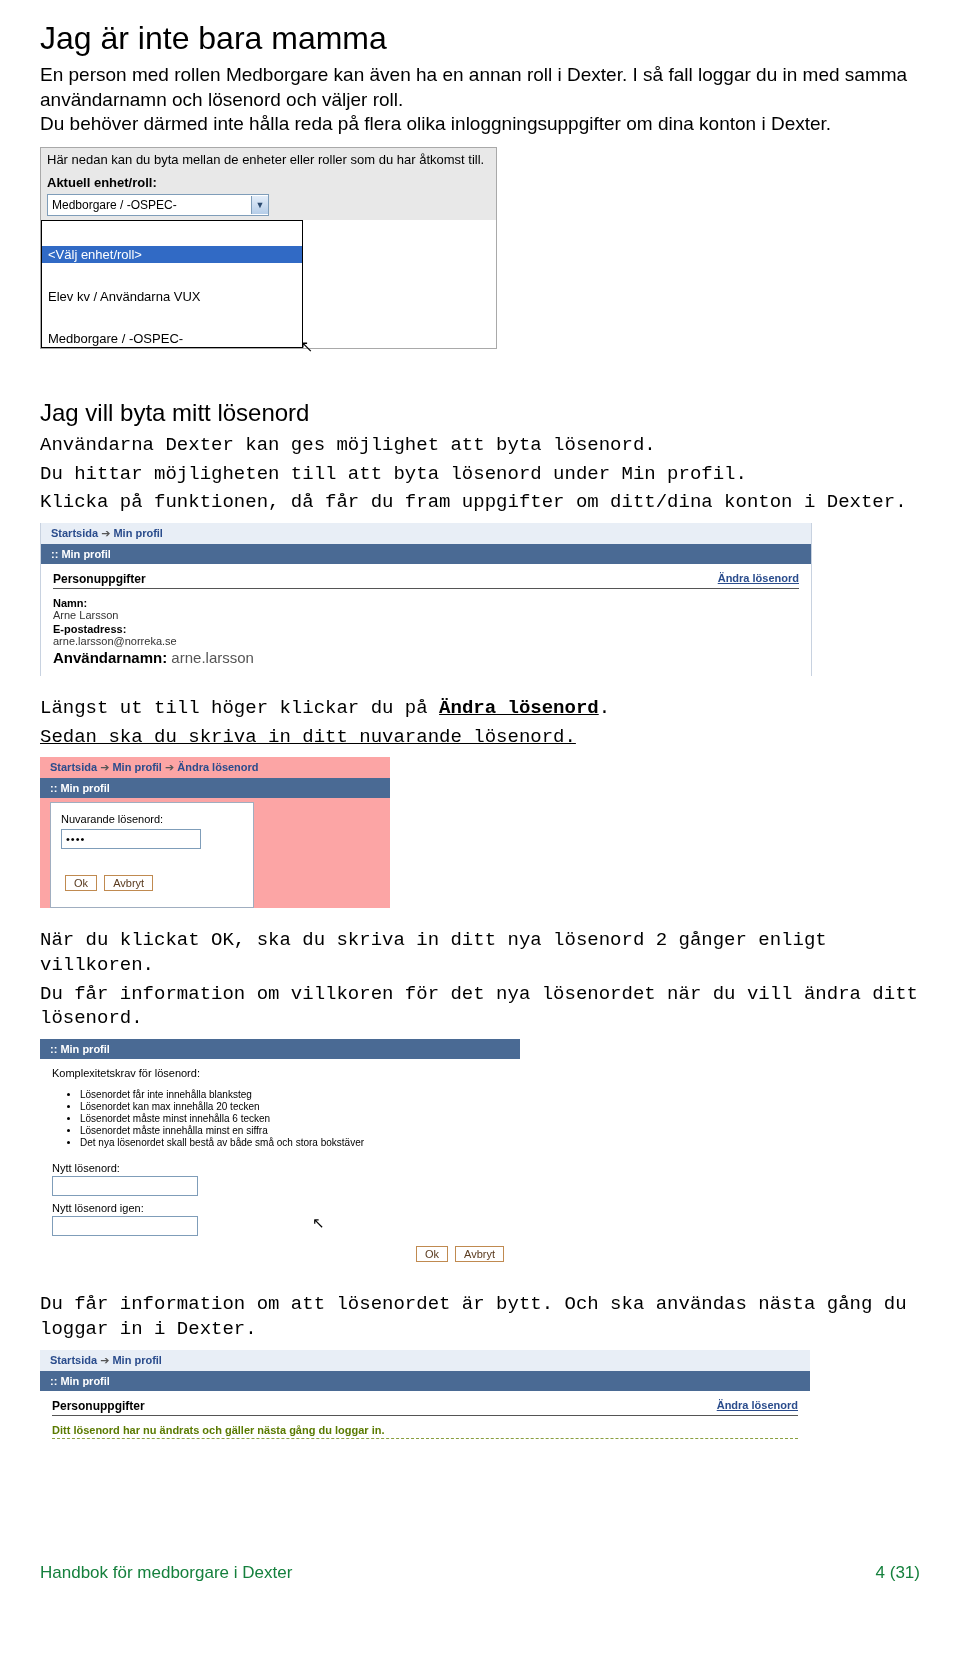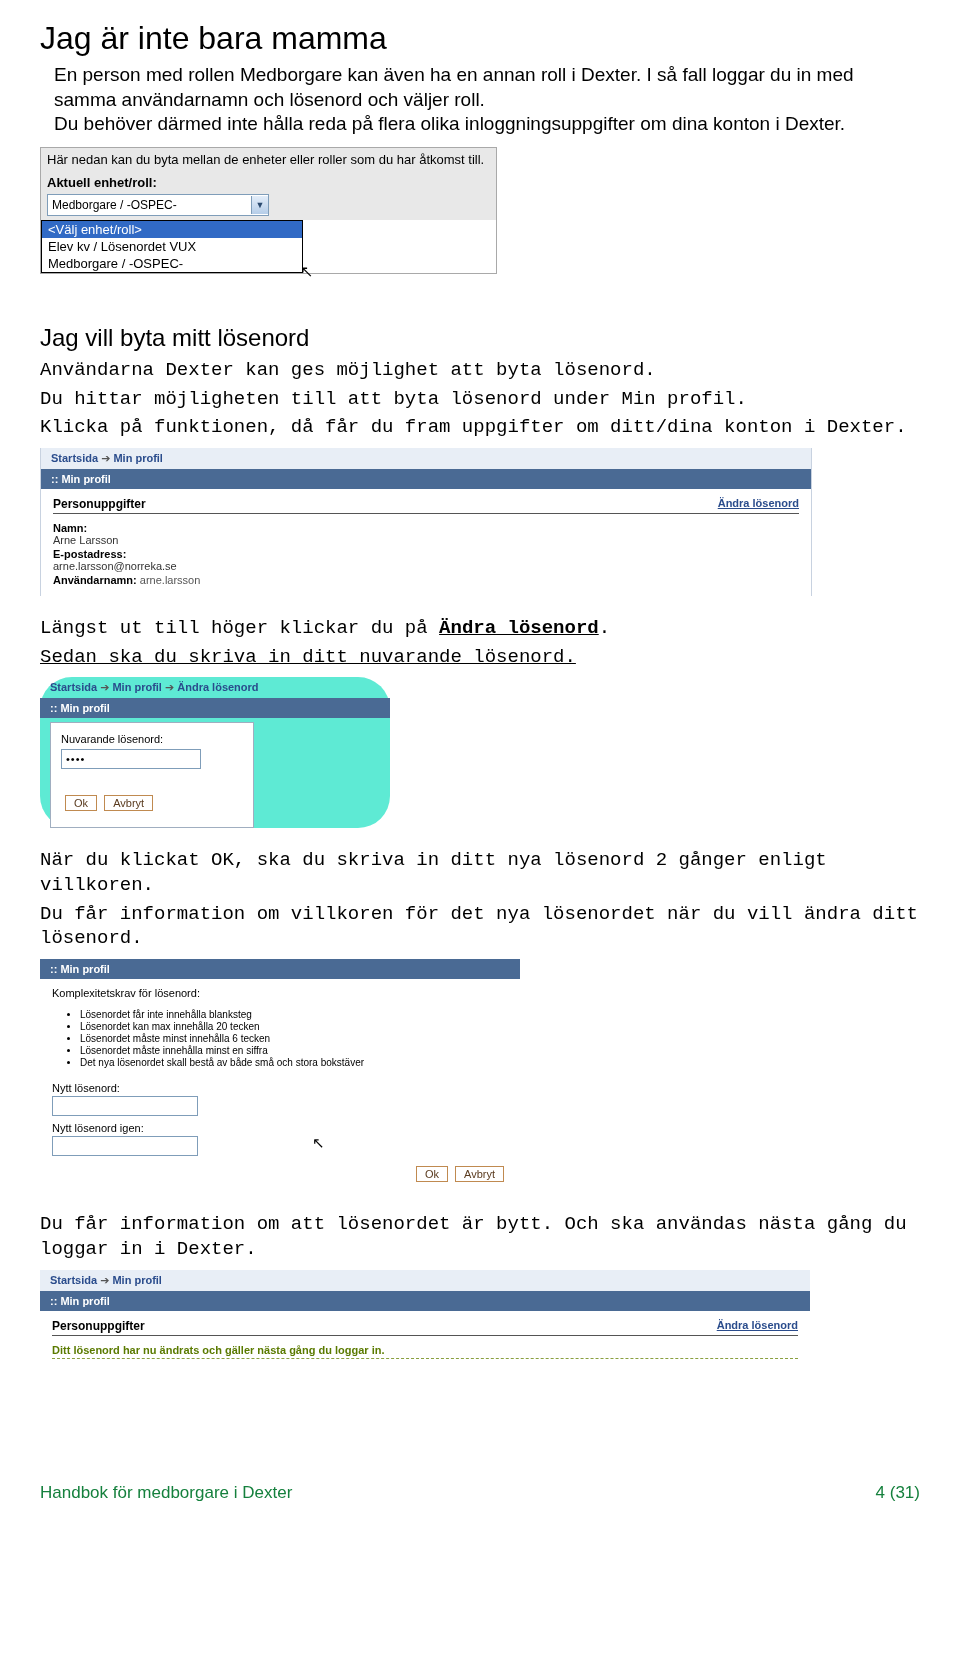--- a/index.html
+++ b/index.html
@@ -13,21 +13,21 @@
     padding: 20px 40px 20px 40px;
   }
   h1 {
     font-size: 32px;
     font-weight: normal;
     margin: 0 0 6px 0;
   }
   .intro {
     font-size: 19px;
     line-height: 1.3;
-    margin: 0 0 10px 14px;
+    margin: 0 0 10px 0;
   }
   .section-title {
     font-size: 24px;
     font-weight: normal;
     margin: 30px 0 6px 0;
   }
   .body-text {
     font-size: 19px;
     line-height: 1.3;
     margin: 0 0 4px 0;
@@ -80,20 +80,21 @@
   }
   .shot1 .dropdown {
     border: 1px solid #000;
     background: #fff;
     width: 260px;
     margin: 0;
   }
   .shot1 .dropdown .opt {
     padding: 1px 6px;
     font-size: 13px;
+    margin-top: 25px;
   }
   .shot1 .dropdown .opt.sel {
     background: #316ac5;
     color: #fff;
   }
   .cursor-arrow {
     position: relative;
     left: 260px;
     top: -32px;
     font-size: 16px;
@@ -133,30 +134,29 @@
     justify-content: space-between;
     border-bottom: 1px solid #555;
     padding-bottom: 2px;
     margin-bottom: 8px;
   }
   .row-title .left { font-weight: bold; font-size: 12px; }
   .row-title .right a { color: #2a4c8c; text-decoration: underline; font-weight: bold; font-size: 11px; }
   .kv { display: flex; font-size: 11px; margin: 2px 0; flex-direction: column; }
   .kv .k { width: 110px; font-weight: bold; }
   .kv .v { color: #333; }
-  .usern { margin-top: 0; font-weight: bold; font-size: 11px; }
+  .usern { margin-top: 0; font-weight: bold; font-size: 15px; }
   .usern .v { font-weight: normal; color: #555; }
 
   
   .shot3 {
     width: 350px;
     font-family: Verdana, Arial, sans-serif;
     font-size: 11px;
-    background: #5eead4;
-    border-radius: 32px;
+    background: #fca5a5;
   }
   .shot3 .inner {
     border: 1px solid #a0aec0;
     background: #fff;
     margin: 4px 10px 10px 10px;
     padding: 10px 2px 16px 10px;
     width: 190px;
   }
   .shot3 .flabel { font-size: 11px; margin-bottom: 4px; }
   .shot3 .tinput {
@@ -243,21 +243,21 @@
     <div class="instr">Här nedan kan du byta mellan de enheter eller roller som du har åtkomst till.</div>
     <div class="label-row">Aktuell enhet/roll:</div>
     <div class="select-wrap">
       <div class="select-box">
         <span class="val">Medborgare / -OSPEC-</span>
         <span class="select-arrow">▼</span>
       </div>
     </div>
     <div class="dropdown">
       <div class="opt sel">&lt;Välj enhet/roll&gt;</div>
-      <div class="opt">Elev kv / Lösenordet VUX</div>
+      <div class="opt">Elev kv / Användarna VUX</div>
       <div class="opt">Medborgare / -OSPEC-</div>
     </div>
   </div>
   <div class="cursor-arrow">↖</div>
 
   <div class="section-title">Jag vill byta mitt lösenord</div>
   <p class="body-text">Användarna Dexter kan ges möjlighet att byta lösenord.</p>
   <p class="body-text">Du hittar möjligheten till att byta lösenord under Min profil.</p>
   <p class="body-text">Klicka på funktionen, då får du fram uppgifter om ditt/dina konton i Dexter.</p>
 

